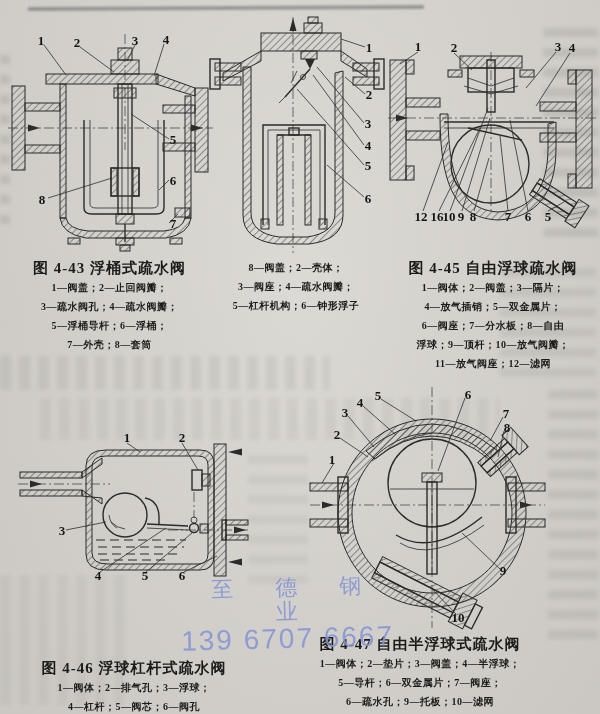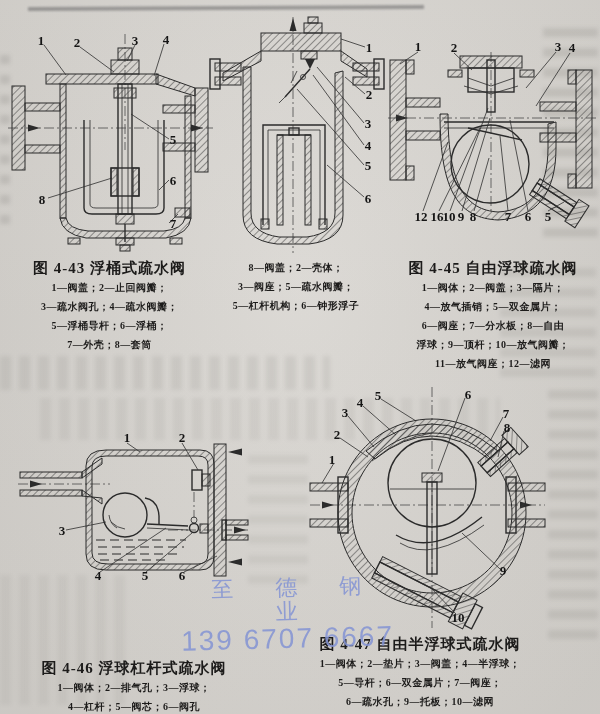--- a/index.html
+++ b/index.html
@@ -420,21 +420,21 @@
     <div>
         <div class="cap-line">1—阀盖；2—止回阀瓣；</div>
         <div class="cap-line">3—疏水阀孔；4—疏水阀瓣；</div>
         <div class="cap-line">5—浮桶导杆；6—浮桶；</div>
         <div class="cap-line">7—外壳；8—套筒</div>
       </div>
   </div>
   <div class="caption" style="left:198px;top:258px;width:196px;">
     <div>
         <div class="cap-line">8—阀盖；2—壳体；</div>
-        <div class="cap-line">3—阀座；5—疏水阀瓣；</div>
+        <div class="cap-line">3—阀座；4—疏水阀瓣；</div>
         <div class="cap-line">5—杠杆机构；6—钟形浮子</div>
       </div>
   </div>
   <div class="caption" style="left:388px;top:258px;width:210px;">
     <div class="cap-title">图 4-45  自由浮球疏水阀</div>
     <div>
         <div class="cap-line">1—阀体；2—阀盖；3—隔片；</div>
         <div class="cap-line">4—放气插销；5—双金属片；</div>
         <div class="cap-line">6—阀座；7—分水板；8—自由</div>
         <div class="cap-line">浮球；9—顶杆；10—放气阀瓣；</div>

